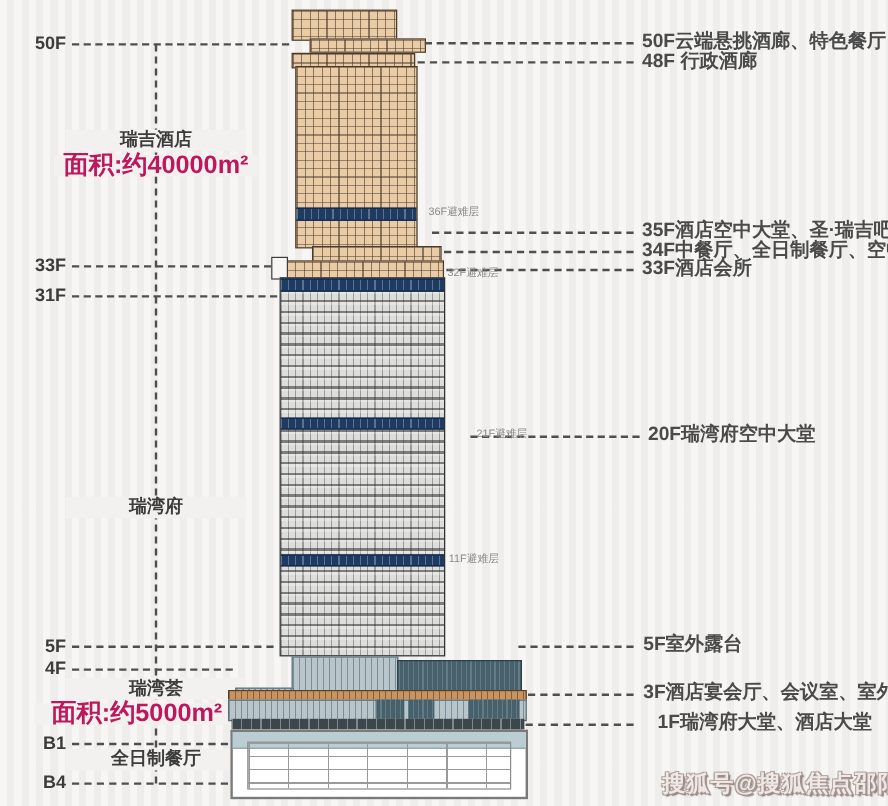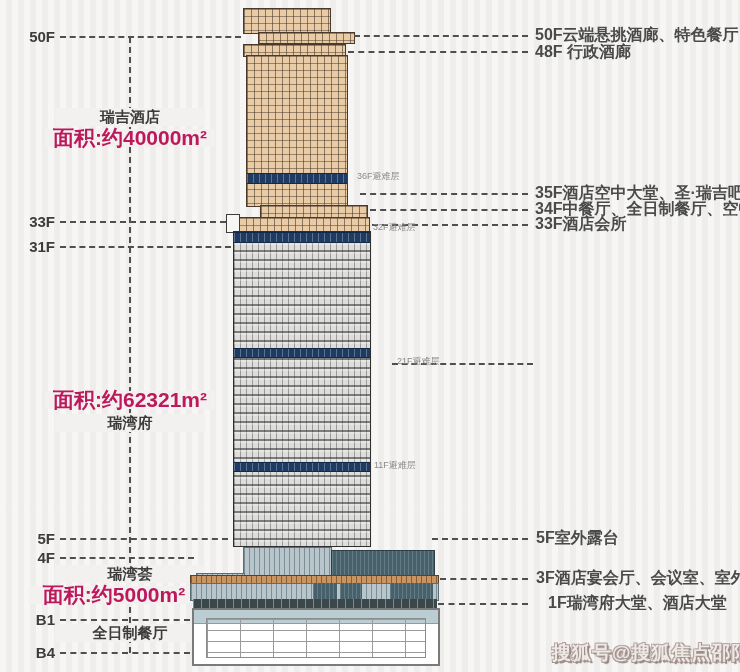--- a/index.html
+++ b/index.html
@@ -63,21 +63,20 @@
   <div class="abs floor-label" style="left:15px;top:238px;text-align:right;">31F</div>
   <div class="abs floor-label" style="left:15px;top:530px;">5F</div>
   <div class="abs floor-label" style="left:15px;top:549px;">4F</div>
   <div class="abs floor-label" style="left:15px;top:611px;">B1</div>
   <div class="abs floor-label" style="left:15px;top:644px;">B4</div>
 
   <div class="abs section-name" style="left:55px;top:108px;">瑞吉酒店</div>
   <div class="abs section-area" style="left:45px;top:129px;">面积:约40000m²</div>
 
   <div class="abs section-name" style="left:55px;top:370px;margin-top:44px;">瑞湾府</div>
-  <div class="abs section-area" style="left:45px;top:391px;">面积:约62321m²</div>
 
   <div class="abs section-name" style="left:55px;top:565px;">瑞湾荟</div>
   <div class="abs section-area" style="left:29px;top:586px;">面积:约5000m²</div>
 
   <div class="abs section-name" style="left:55px;top:624px;">全日制餐厅</div>
 
   <div class="abs tan" style="left:243px;top:8px;width:86px;height:24px;"></div>
   <div class="abs tan" style="left:258px;top:32px;width:95px;height:10px;"></div>
   <div class="abs tan" style="left:243px;top:44px;width:101px;height:11px;"></div>
   <div class="abs tan" style="left:246px;top:55px;width:100px;height:150px;">
@@ -116,20 +115,21 @@
   <div class="abs hline" style="left:392px;top:363px;width:141px;"></div>
   <div class="abs hline" style="left:432px;top:538px;width:96px;"></div>
   <div class="abs hline" style="left:440px;top:578px;width:88px;"></div>
   <div class="abs hline" style="left:438px;top:603px;width:90px;"></div>
 
   <div class="abs annot" style="left:535px;top:26px;">50F云端悬挑酒廊、特色餐厅</div>
   <div class="abs annot" style="left:535px;top:43px;">48F 行政酒廊</div>
   <div class="abs annot" style="left:535px;top:184px;">35F酒店空中大堂、圣·瑞吉吧</div>
   <div class="abs annot" style="left:535px;top:200px;">34F中餐厅、全日制餐厅、空中露台</div>
   <div class="abs annot" style="left:535px;top:215px;">33F酒店会所</div>
+  <div class="abs annot" style="left:540px;top:354px;">20F瑞湾府空中大堂</div>
   <div class="abs annot" style="left:536px;top:529px;">5F室外露台</div>
   <div class="abs annot" style="left:536px;top:569px;">3F酒店宴会厅、会议室、室外露台</div>
   <div class="abs annot" style="left:548px;top:594px;">1F瑞湾府大堂、酒店大堂</div>
 
   <div class="abs refuge" style="left:357px;top:171px;">36F避难层</div>
   <div class="abs refuge" style="left:373px;top:222px;">32F避难层</div>
   <div class="abs refuge" style="left:373px;top:356px;margin-left:24px;">21F避难层</div>
   <div class="abs refuge" style="left:374px;top:460px;">11F避难层</div>
 
   <div class="abs watermark" style="left:552px;top:640px;">搜狐号@搜狐焦点邵阳站</div>

